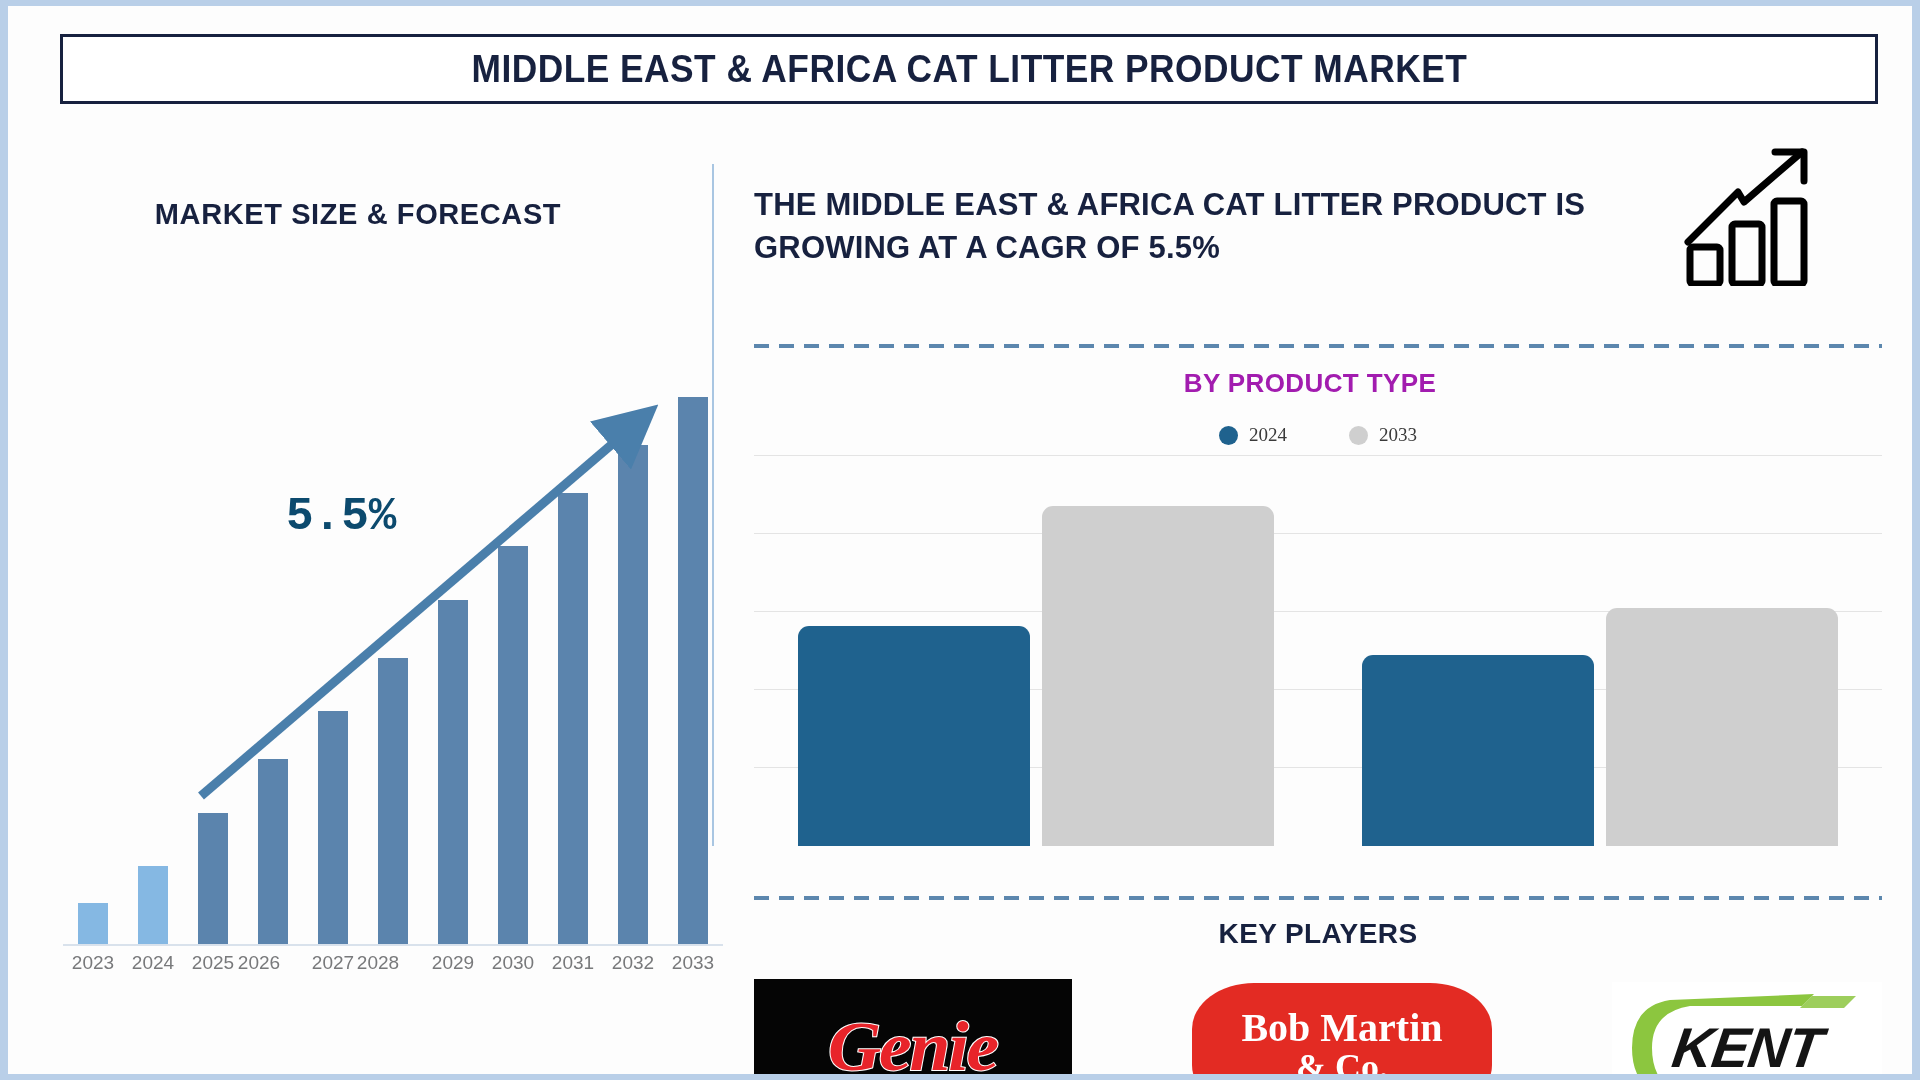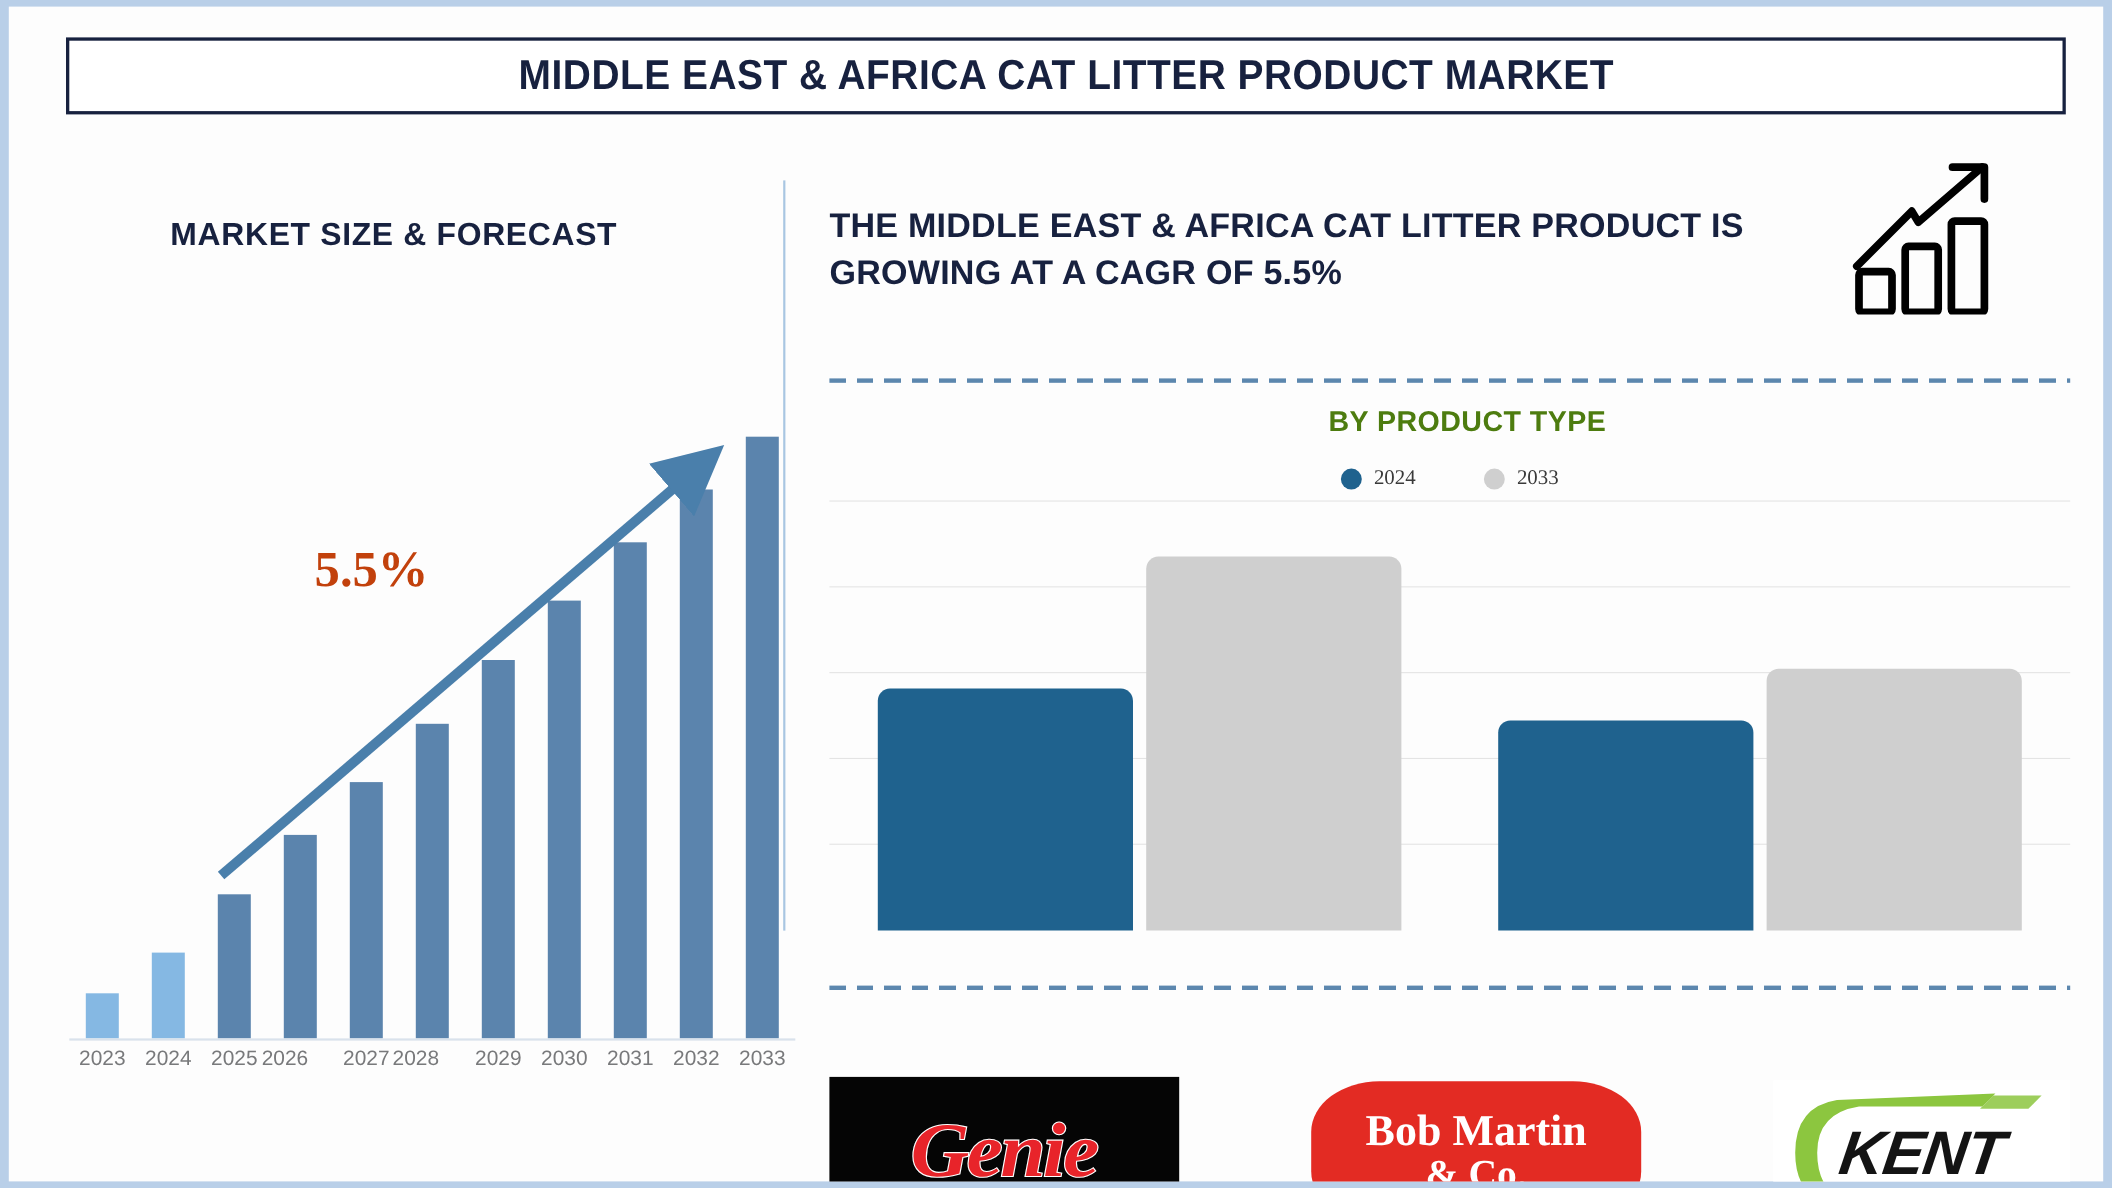--- a/index.html
+++ b/index.html
@@ -35,22 +35,22 @@
 
   
   .left-panel{ position:absolute; left:20px; top:130px; width:682px; height:930px; }
   .mkt-forecast-title{
     position:absolute; left:0; top:62px; width:660px;
     text-align:center; font-size:29px; font-weight:bold; color:#17213f;
     letter-spacing:.6px;
   }
   .cagr-big{
     position:absolute; left:258px; top:355px;
-    font-size:46px; font-weight:bold; color:#c2410c;
-    font-family:Liberation Serif, serif;
+    font-size:46px; font-weight:bold; color:#0c4a6e;
+    font-family:Liberation Mono, monospace;
   }
   .left-chart{
     position:absolute; left:15px; top:230px; width:680px; height:620px;
   }
   .lc-plot{ position:absolute; left:20px; top:0; width:660px; height:578px; }
   .lc-axis{
     position:absolute; left:20px; top:578px; width:660px; height:2px;
     background:#d9e2ec;
   }
   .lbar{
@@ -89,22 +89,22 @@
   }
   .growth-icon{
     position:absolute; left:940px; top:10px; width:140px; height:140px;
   }
   .dash-sep{
     position:absolute; left:16px; top:208px; width:1128px; height:4px;
     background-image:repeating-linear-gradient(to right,#5c87ae 0,#5c87ae 15px,transparent 15px,transparent 25px);
   }
 
   .by-product-title{
-    position:absolute; left:32px; top:232px; width:1128px;
-    text-align:center; font-size:26px; font-weight:bold; color:#4d7c0f;
+    position:absolute; left:8px; top:232px; width:1128px;
+    text-align:center; font-size:26px; font-weight:bold; color:#a21caf;
     letter-spacing:.4px;
   }
   .legend{
     position:absolute; left:16px; top:288px; width:1128px;
     display:flex; justify-content:center; align-items:center; gap:62px;
   }
   .legend-item{ display:flex; align-items:center; gap:11px; }
   .legend-dot{ width:19px; height:19px; border-radius:50%; display:inline-block; }
   .legend-label{ font-size:19px; color:#3a3a3a; font-family:"Liberation Serif", serif; }
 
@@ -258,20 +258,21 @@
         <div class="rgrid" style="bottom: 312px;"></div>
         <div class="rgrid" style="bottom: 390px;"></div>
         <div class="rbar" style="background: rgb(31, 98, 142); width: 232px; left: 44px; height: 219.818px;"></div>
         <div class="rbar" style="background: rgb(207, 207, 207); width: 232px; left: 288px; height: 340.364px;"></div>
         <div class="rbar" style="background: rgb(31, 98, 142); width: 232px; left: 608px; height: 191.455px;"></div>
         <div class="rbar" style="background: rgb(207, 207, 207); width: 232px; left: 852px; height: 237.545px;"></div>
       </div>
 
     <div class="dash-sep2"></div>
 
+    <div class="key-players-title">KEY PLAYERS</div>
 
     <div class="logos">
 
       <div class="logo-box">
         <div class="logo-genie">
           <span class="genie-text">Genie</span>
         </div>
       </div>
 
       <div class="logo-box">

